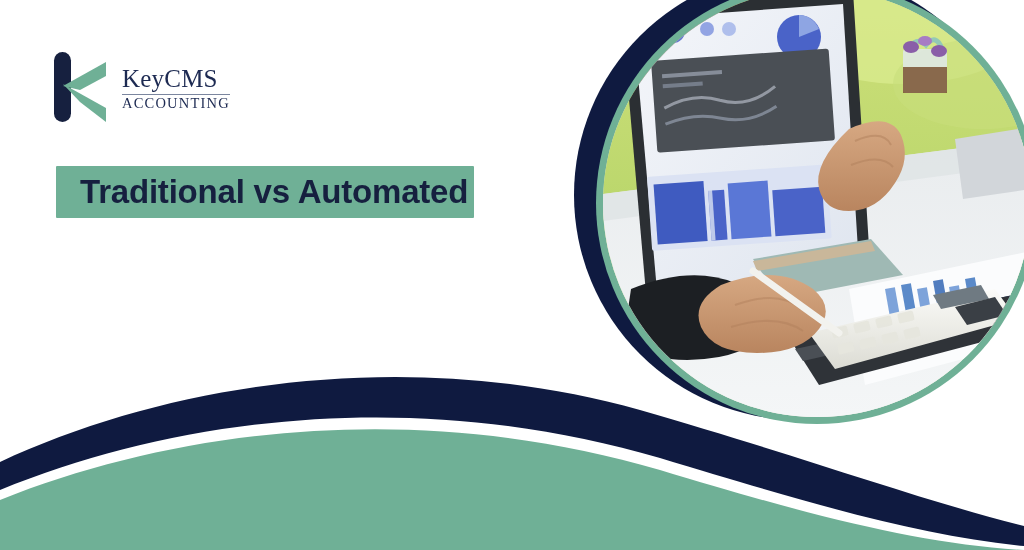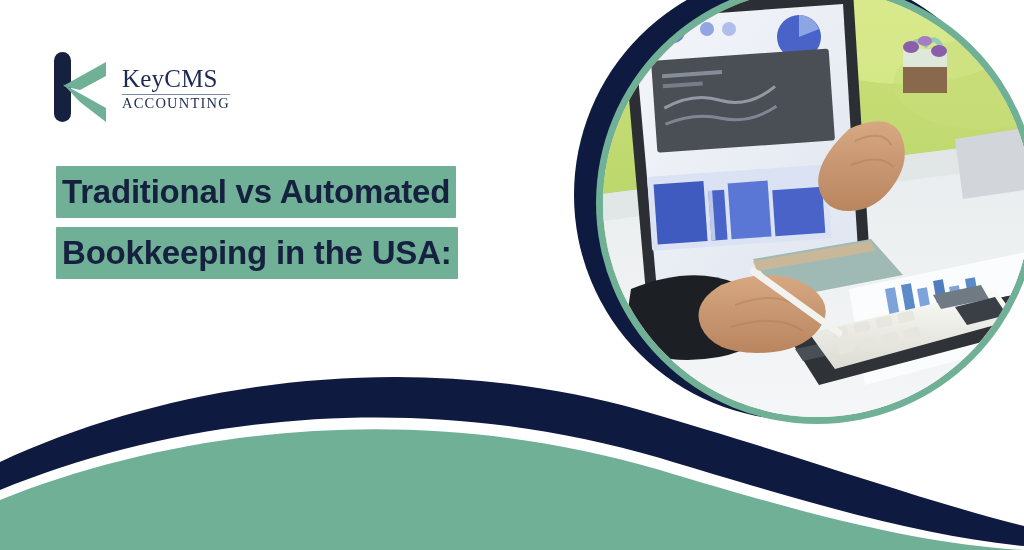--- a/index.html
+++ b/index.html
@@ -131,21 +131,21 @@
     font-weight: bold;
     color: #16203f;
     line-height: 1.0;
     letter-spacing: -0.2px;
     white-space: nowrap;
     margin: 0 0 9px 0;
     display: block;
   }
   .headline-line.hl {
     background: #6fb096;
-    padding: 9px 6px 10px 6px;
+    padding: 9px 6px 10px 24px;
     width: max-content;
     border-radius: 1px;
   }
   .headline-line.plain {
     padding: 9px 6px 10px 6px;
     width: max-content;
   }
 </style>
 </head>
 <body>
@@ -293,16 +293,15 @@
     </svg>
     <div class="logo-text">
       <span class="logo-name">KeyCMS</span>
       <span class="logo-rule"></span>
       <span class="logo-sub">ACCOUNTING</span>
     </div>
   </div>
 
   <div class="headline">
     <span class="headline-line hl">Traditional vs Automated</span>
-    <span class="headline-line hl">Bookkeeping in the USA:</span>
   </div>
 
 </div>
 
 </body></html>

